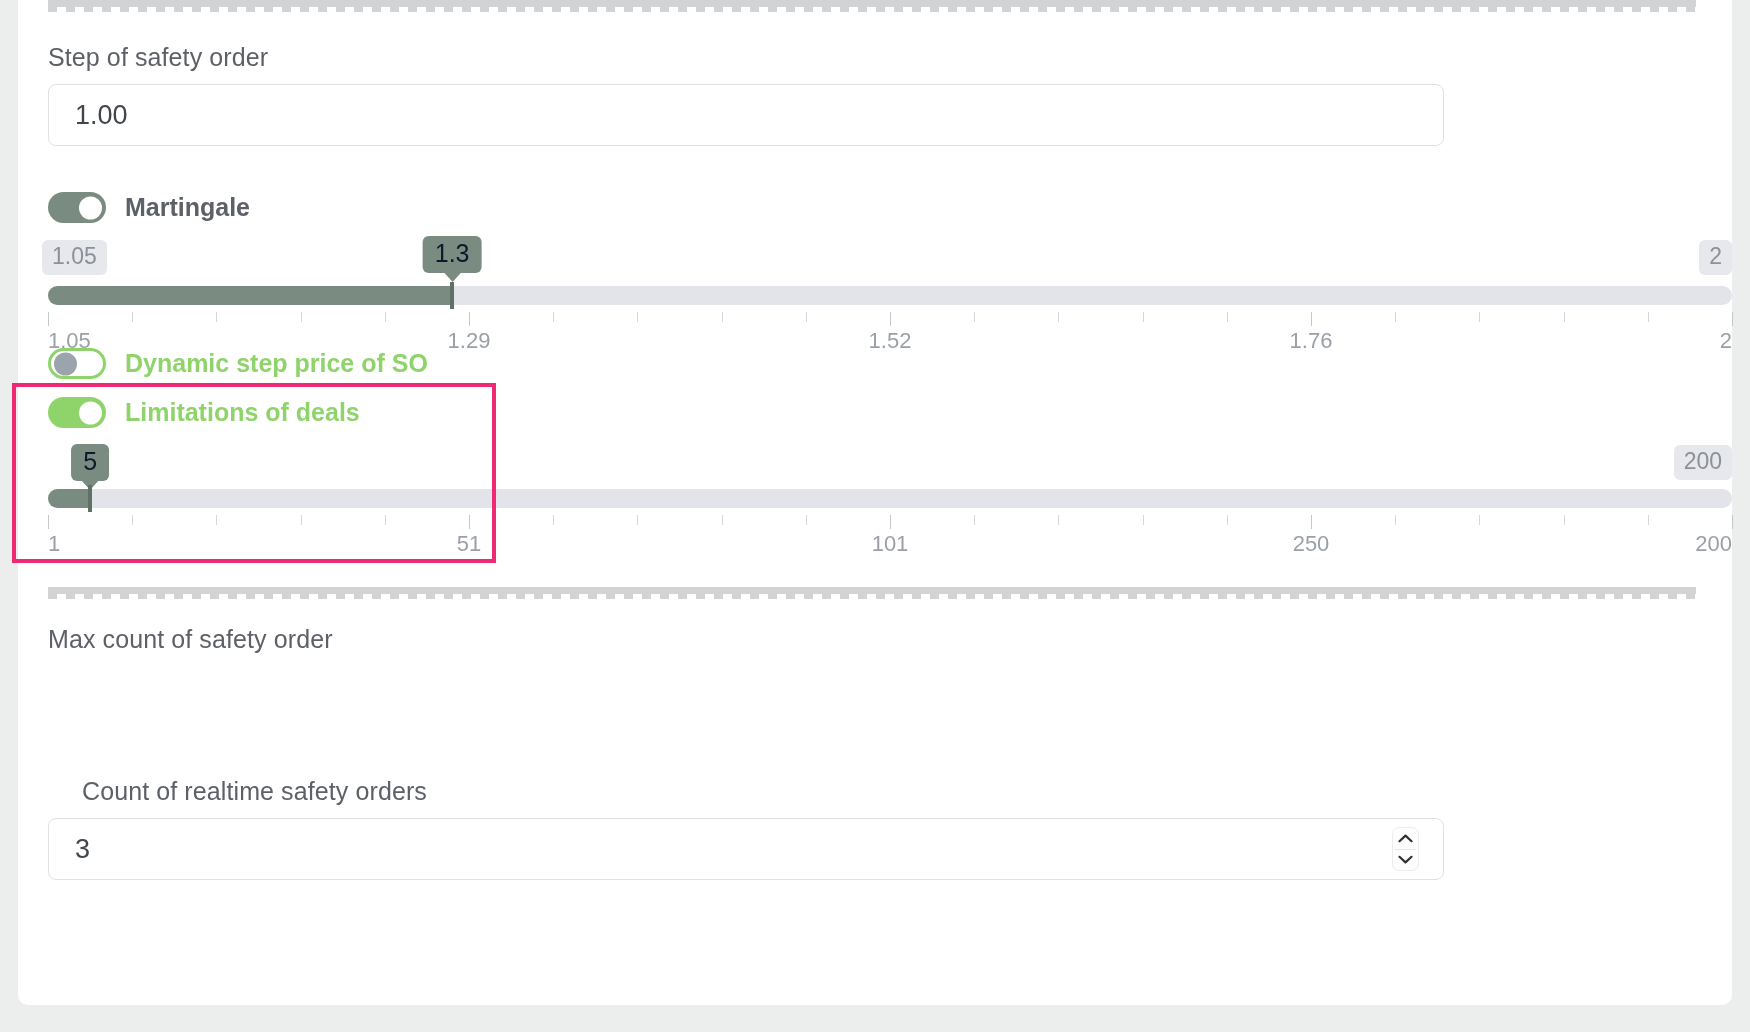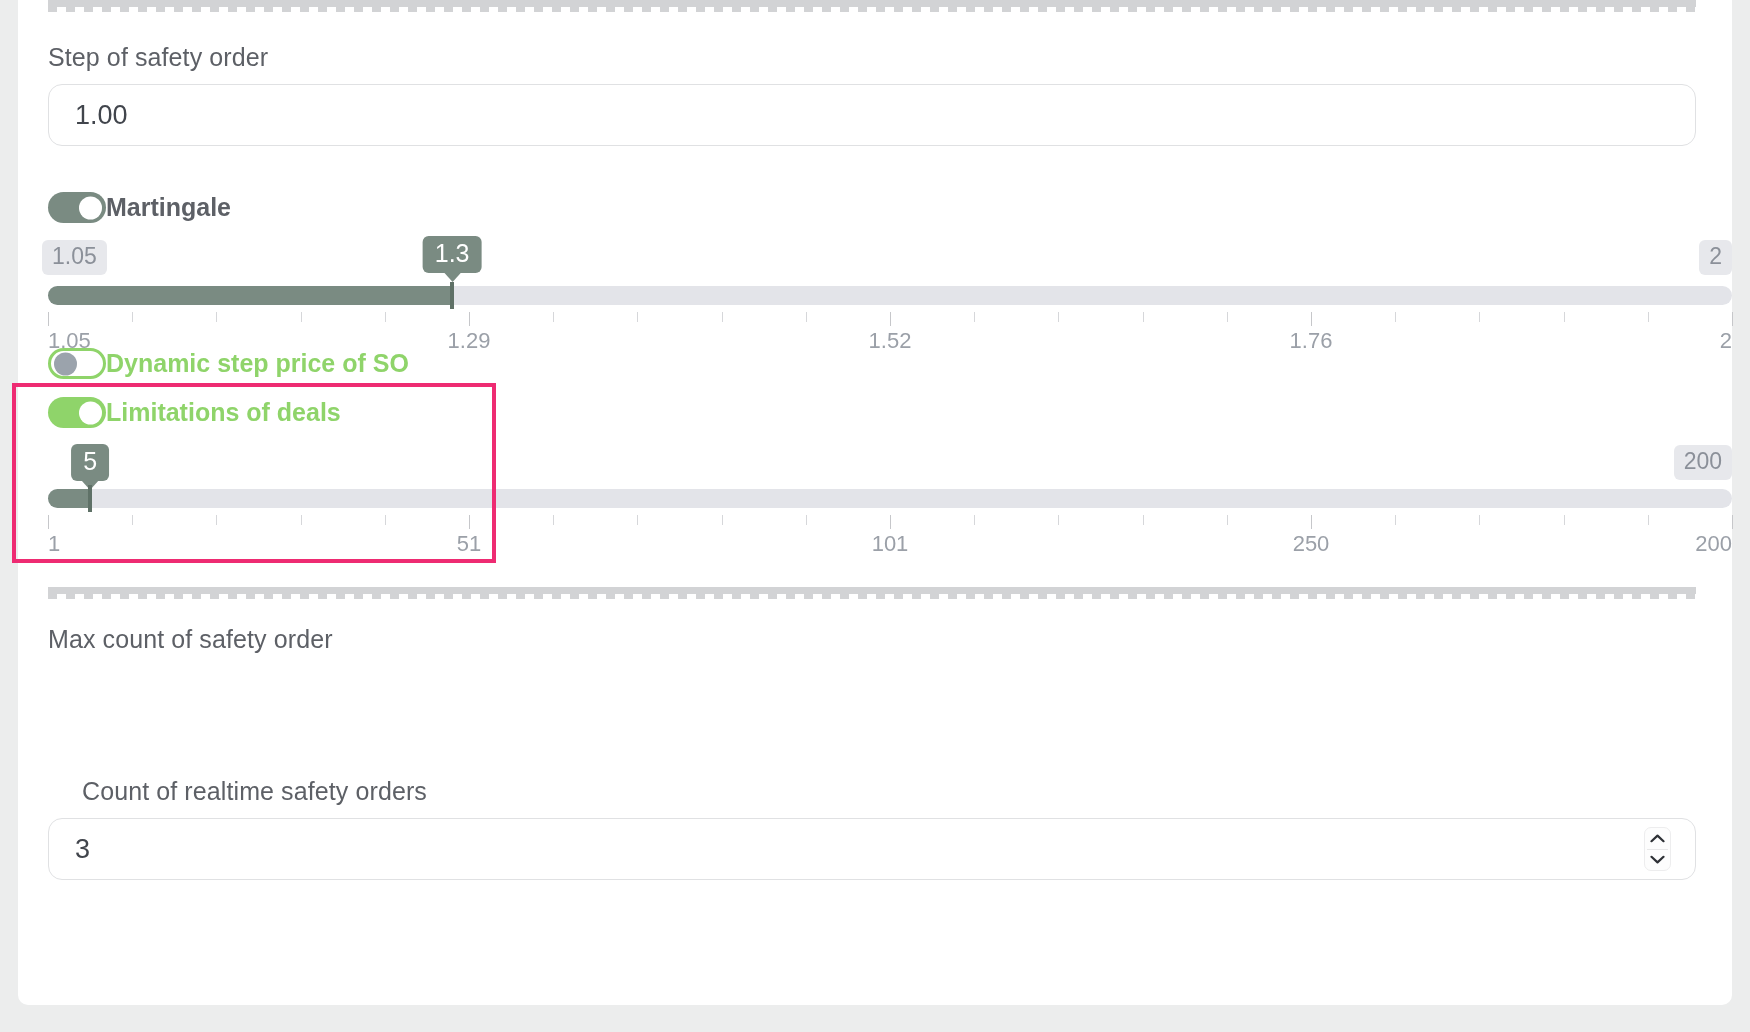--- a/index.html
+++ b/index.html
@@ -57,25 +57,25 @@
   .field-label {
     position: absolute;
     font-size: 25px;
     color: #5d6066;
     letter-spacing: 0.1px;
     white-space: nowrap;
   }
   .field-box {
     position: absolute;
     left: 48px;
-    width: 1648px;
+    width: 1396px;
     height: 62px;
     background: #ffffff;
     border: 1px solid #e0e1e3;
-    border-radius: 14px;
+    border-radius: 8px;
   }
   .field-value {
     position: absolute;
     left: 26px;
     top: 50%;
     transform: translateY(-50%);
     font-size: 27px;
     color: #41454c;
   }
 
@@ -109,20 +109,21 @@
     width: 21px;
     height: 1px;
     background: #e8e8e9;
   }
 
   
   .toggle-row {
     position: absolute;
     display: flex;
     align-items: center;
+    gap: 19px;
   }
   .switch {
     position: relative;
     width: 58px;
     height: 31px;
     border-radius: 16px;
     flex: 0 0 auto;
   }
   .switch .knob {
     position: absolute;
@@ -173,21 +174,21 @@
     width: 4px;
     height: 27px;
     background: #5f7167;
     transform: translateX(-2px);
   }
 
   
   .bubble {
     position: absolute;
     background: #7a8b82;
-    color: #ffffff;
+    color: #0f172a;
     border-radius: 6px;
     font-size: 25px;
     padding: 3px 12px 5px 12px;
     transform: translateX(-50%);
     white-space: nowrap;
     line-height: 1.15;
   }
   .bubble::after {
     content: "";
     position: absolute;

